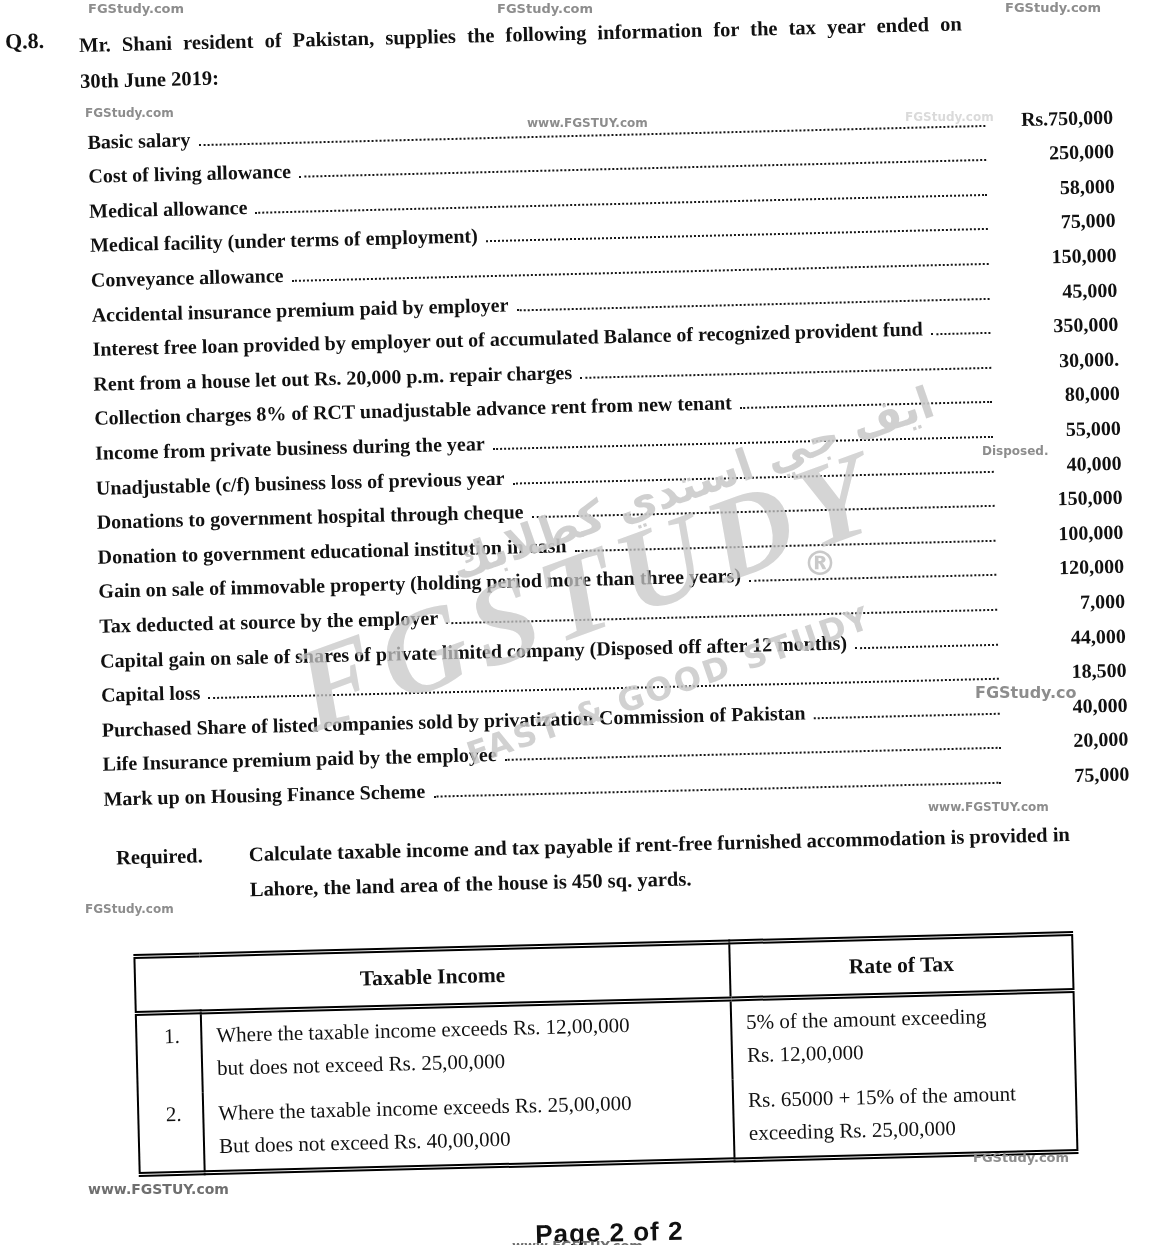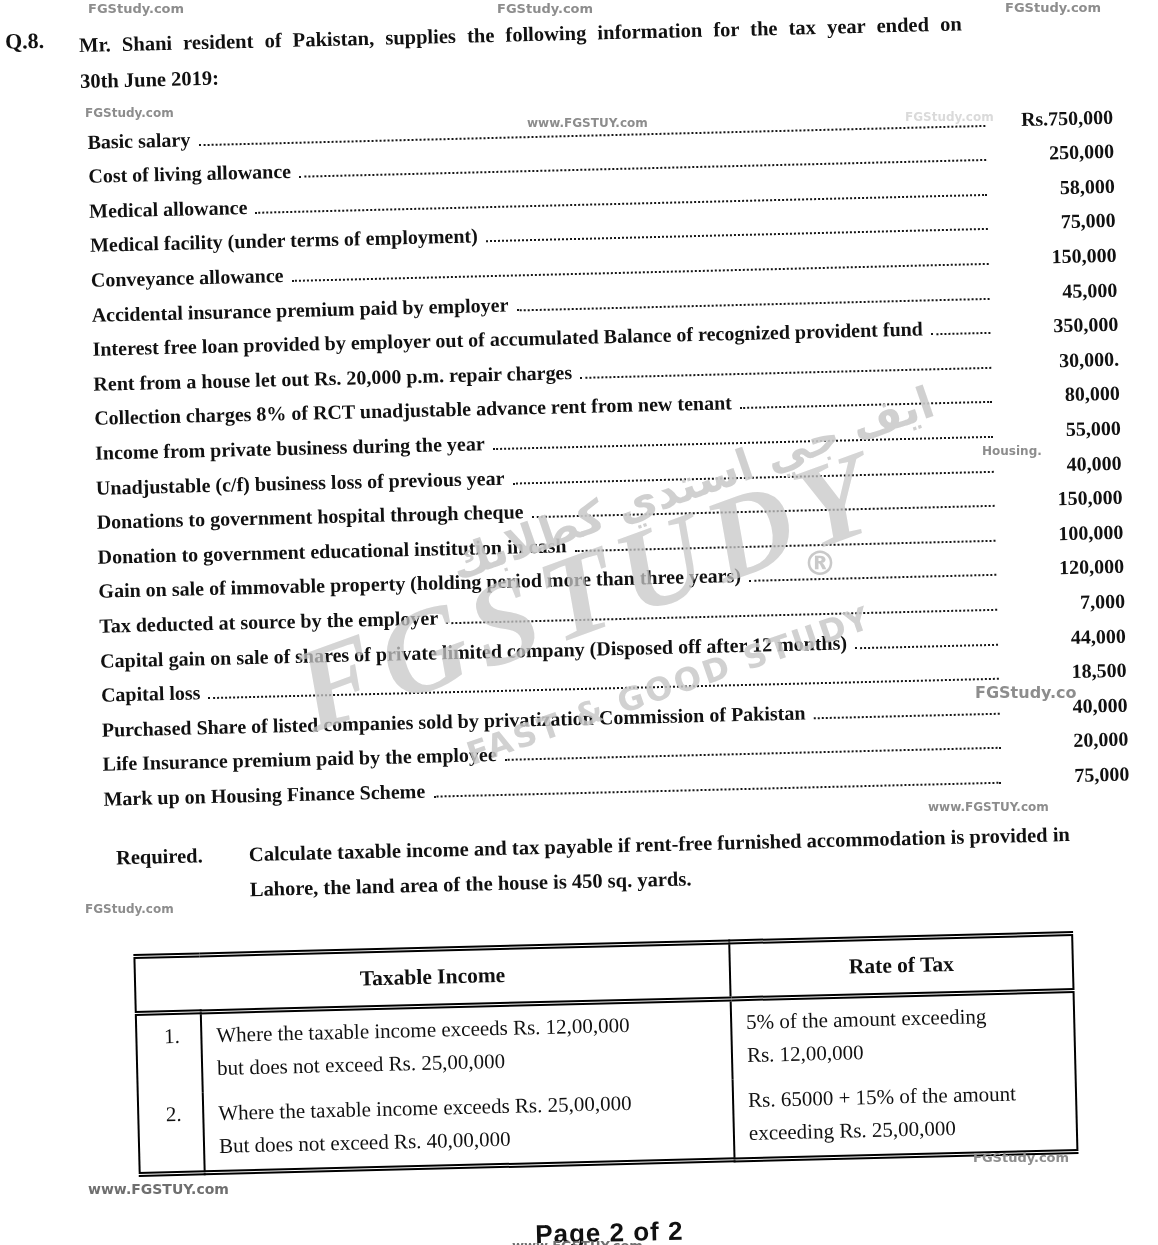--- a/index.html
+++ b/index.html
@@ -266,21 +266,21 @@
 
   <div class="wm-layer">
     <span class="wm" style="left:88px;top:1px;">FGStudy.com</span>
     <span class="wm" style="left:497px;top:1px;">FGStudy.com</span>
     <span class="wm" style="left:1005px;top:0px;">FGStudy.com</span>
 
     <span class="wm" style="left:85px;top:106px;font-size:12px;">FGStudy.com</span>
     <span class="wm" style="left:527px;top:116px;font-size:12px;">www.FGSTUY.com</span>
     <span class="wm faint" style="left:905px;top:110px;font-size:12px;">FGStudy.com</span>
 
-    <span class="wm" style="left:982px;top:444px;font-size:12px;">Housing.</span>
+    <span class="wm" style="left:982px;top:444px;font-size:12px;">Disposed.</span>
     <span class="wm" style="left:975px;top:683px;font-size:16px;">FGStudy.co</span>
 
     <span class="wm arabic" style="left:452px;top:540px;">ايف جي استدي كطلابك</span>
     <span class="wm reg" style="left:803px;top:543px;">®</span>
     <span class="wm big" style="left:300px;top:628px;">FGSTUDY</span>
     <span class="wm tagline" style="left:468px;top:736px;">FAST &amp; GOOD STUDY</span>
 
     <span class="wm" style="left:928px;top:800px;font-size:12px;">www.FGSTUY.com</span>
     <span class="wm" style="left:85px;top:902px;font-size:12px;">FGStudy.com</span>
 

